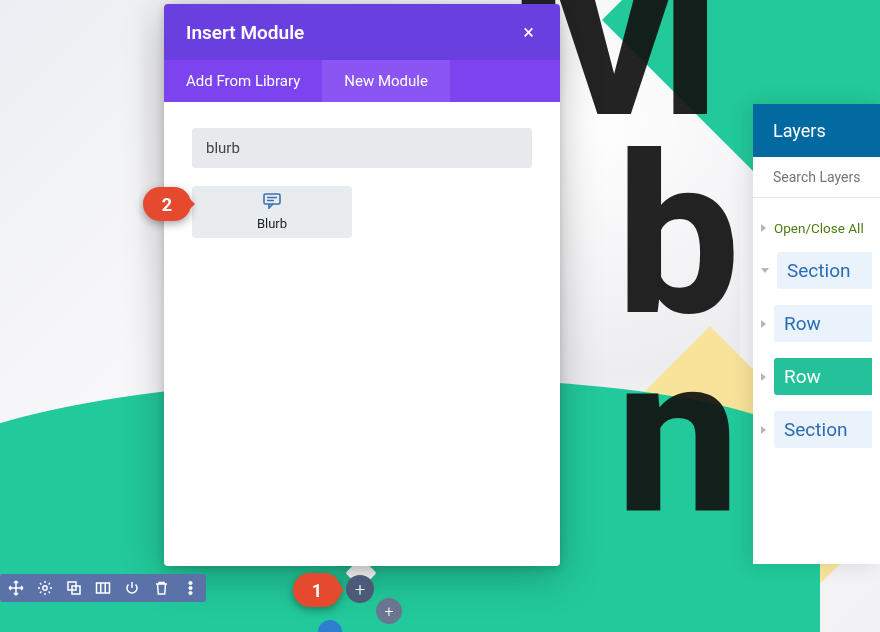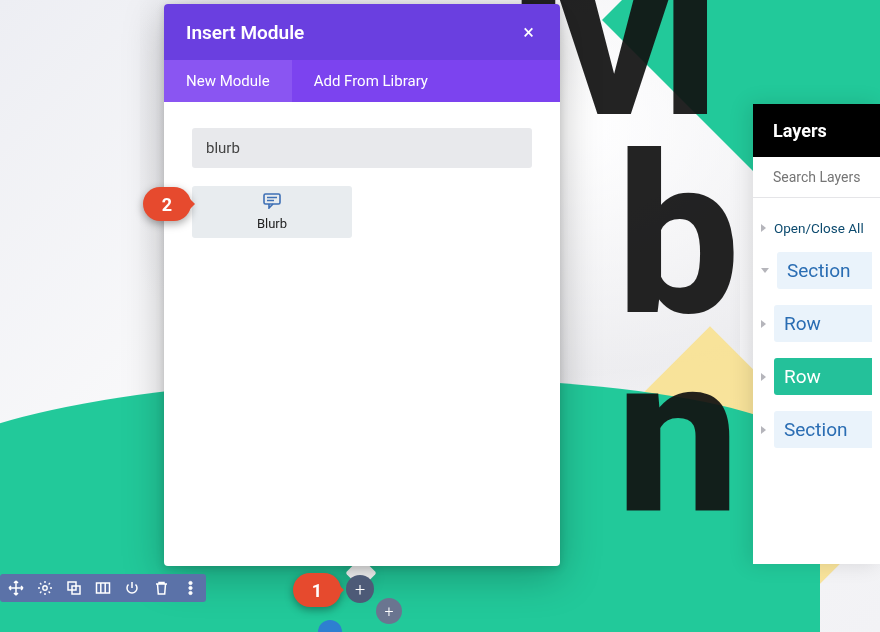--- a/index.html
+++ b/index.html
@@ -166,24 +166,24 @@
   
   .layers-panel {
     position: absolute;
     left: 753px; top: 104px;
     width: 127px; height: 460px;
     background: #fff;
     box-shadow: -4px 0 20px rgba(0,0,0,0.12);
     display: flex; flex-direction: column;
   }
   .layers-header {
-    background: #000000;
+    background: #0369a1;
     color: #fff;
     padding: 16px 20px;
-    font-size: 18px; font-weight: 700;
+    font-size: 18px; font-weight: 400;
   }
   .layers-search {
     border: none; border-bottom: 1px solid #e5e5e8;
     padding: 12px 20px; font-size: 14px; color: #888;
     outline: none; width: 100%;
     text-align: right;
   }
   .layers-tree {
     padding: 14px 0 0 0;
     font-size: 13.5px;
@@ -199,21 +199,21 @@
     border-top: 4px solid transparent;
     border-bottom: 4px solid transparent;
     border-left: 5px solid #b5b5bb;
   }
   .tree-caret.open {
     border-left: 4px solid transparent;
     border-right: 4px solid transparent;
     border-top: 5px solid #b5b5bb;
     border-bottom: none;
   }
-  .tree-label { color: #0c4a6e; }
+  .tree-label { color: #4d7c0f; }
   .tree-pill {
     flex: 1;
     background: #eaf3fb;
     color: #2a6db3;
     border-radius: 3px 0 0 3px;
     padding: 7px 10px;
     font-size: 19px;
   }
   .tree-pill.green { background: #24c19a; color: #fff; }
   .tree-row.indent-1 { padding-left: 8px; }
@@ -232,22 +232,22 @@
   <div style="text-align:right;padding-right:10px">n</div>
 </div>
 
 <div class="modal-tail"></div>
 <div class="modal">
   <div class="modal-header">
     <div class="modal-title">Insert Module</div>
     <button class="modal-close">×</button>
   </div>
   <div class="modal-tabs">
+    <button class="modal-tab">Add From Library</button>
     <button class="modal-tab active">New Module</button>
-    <button class="modal-tab">Add From Library</button>
   </div>
   <div class="modal-body">
     <input class="search-input" value="blurb" style="">
     <div class="module-grid">
       <div class="module-item">
         <span>
           <svg width="18" height="16" viewBox="0 0 18 16" fill="none" stroke-width="1.6">
             <rect x="1" y="1" width="16" height="10" rx="1.5"></rect>
             <path d="M6 11 L6 15 L10 11"></path>
             <line x1="4" y1="4.5" x2="14" y2="4.5"></line>

